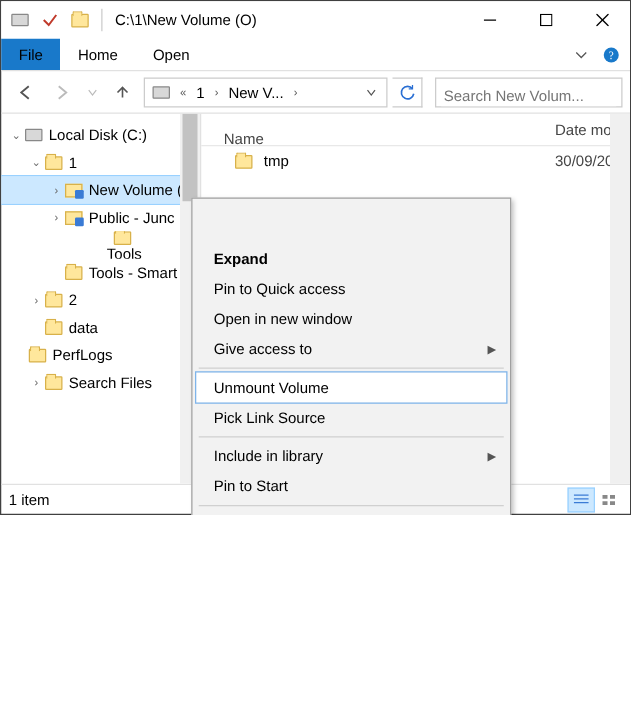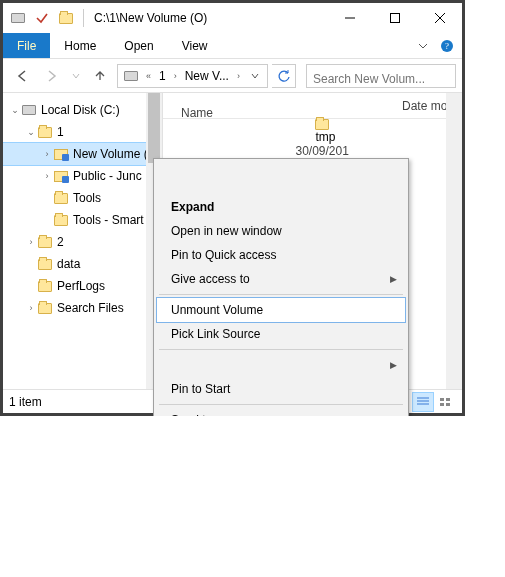--- a/index.html
+++ b/index.html
@@ -5,38 +5,38 @@
   * { box-sizing: border-box; }
   body {
     margin: 0;
     font-family: "Segoe UI", Tahoma, sans-serif;
     font-size: 12px;
     background: #fff;
     color: #000;
     width: 505px;
     position: relative;
   }
-  .window { border: 3px solid #404040; width: 465px; }
+  .window { border: 1px solid #404040; width: 505px; }
   .titlebar {
     display: flex;
     align-items: center;
     height: 30px;
     background: #fff;
   }
   .titlebar .qat { display: flex; align-items: center; margin-left: 4px; gap: 2px; }
   .titlebar .qat .q-item { width: 22px; height: 22px; display: flex; align-items: center; justify-content: center; }
   .titlebar .sep { width: 1px; height: 18px; background: #ccc; margin: 0 6px; }
   .titlebar .path { flex: 1; padding-left: 4px; }
   .titlebar .wincontrols { display: flex; }
   .titlebar .wincontrols .btn { width: 45px; height: 30px; display:flex; align-items:center; justify-content:center; }
   .ribbon-tabs {
     display: flex; align-items: center; height: 26px; border-bottom: 1px solid #e1e1e1;
   }
   .ribbon-tabs .file {
-    background: #1979ca; color:#fef9c3; padding: 4px 14px; height:100%; display:flex; align-items:center;
+    background: #1979ca; color:#000000; padding: 4px 14px; height:100%; display:flex; align-items:center;
   }
   .ribbon-tabs .tab { padding: 4px 14px; }
   .ribbon-tabs .spacer { flex:1; }
   .ribbon-tabs .help { width:24px; display:flex; justify-content:center; color:#1979ca; padding-right:6px; }
   .ribbon-tabs .expand { width:24px; display:flex; justify-content:center; color:#555; padding-right:6px;}
   .navrow {
     display:flex; align-items:center; height:34px; gap:4px; padding: 0 6px; border-bottom:1px solid #e1e1e1;
   }
   .navbtn { width:26px; height:26px; display:flex; align-items:center; justify-content:center; color:#555; border-radius:2px;}
   .navbtn.dis { color:#bbb; }
@@ -60,21 +60,21 @@
   .folder-icon { width:14px; height:11px; background:#ffe79c; border:1px solid #d8b14a; border-radius:1px; position:relative;}
   .folder-icon::before{content:""; position:absolute; top:-3px; left:0; width:6px; height:3px; background:#ffe79c; border:1px solid #d8b14a; border-bottom:none; border-radius:1px 1px 0 0;}
   .disk-icon { width:14px; height:10px; background:#d8d8d8; border:1px solid #888; border-radius:1px;}
   .junc-icon { width:14px; height:11px; background:#ffe79c; border:1px solid #d8b14a; position:relative;}
   .junc-icon::after{content:""; position:absolute; right:-2px; bottom:-2px; width:7px; height:7px; background:#3a7bd5; border-radius:1px;}
   .content { flex:1; position:relative;}
   .content-scroll { position:absolute; right:0; top:0; bottom:0; width:16px; background:#f0f0f0;}
   .cols { display:flex; height:26px; align-items:center; border-bottom:1px solid #e8e8e8; color:#444; padding-left:18px;}
   .col-name { flex:1;margin-top:15px; }
   .col-date { width:60px; text-align:left; }
-  .row { display:flex; align-items:center; height:24px; padding-left:26px;flex-direction:column;}
+  .row { display:flex; align-items:center; height:24px; padding-left:26px;}
   .row .icn { width:16px; height:16px; margin-right:8px; display:flex; align-items:center; justify-content:center;}
   .row .nm { flex:1;}
   .row .dt { width:60px; color:#444;}
   .status { height:24px; border-top:1px solid #e1e1e1; display:flex; align-items:center; padding:0 6px; font-size:12px;}
   .status .txt { flex:1;}
   .status .view { width:22px; height:20px; border:1px solid transparent; display:flex; align-items:center; justify-content:center;}
   .status .view.sel{ border:1px solid #99d1ff; background:#cce8ff;}
   
   .ctx {
     position:absolute; left:153px; top:158px; width:256px;
@@ -126,21 +126,20 @@
             <line x1="10" y1="0" x2="0" y2="10" stroke="#000"></line>
           </svg>
       </div>
     </div>
   </div>
 
   <div class="ribbon-tabs">
     <div class="file">File</div>
     <div class="tab">Home</div>
     <div class="tab">Open</div>
-    <div class="tab">View</div>
     <div class="spacer"></div>
     <div class="expand">
       <svg width="10" height="10">
           <path d="M1 3 L5 7 L9 3" stroke="#555" fill="none"></path>
         </svg>
     </div>
     <div class="help">
       <svg width="14" height="14">
           <circle cx="7" cy="7" r="6" fill="#1979ca"></circle>
           <text x="7" y="10" font-size="9" text-anchor="middle" fill="#fff" font-family="Segoe UI">?</text>
@@ -221,49 +220,49 @@
           </span>
           <span>New Volume (O</span>
         </div>
         <div class="node" style="padding-left: 38px;">
           <span class="exp">›</span>
           <span class="icn">
             <div class="junc-icon"></div>
           </span>
           <span>Public - Junc</span>
         </div>
+        <div class="node" style="padding-left: 38px; flex-direction: column;">
+          <span class="exp"></span>
+          <span class="icn">
+            <div class="folder-icon"></div>
+          </span>
+          <span>Tools</span>
+        </div>
         <div class="node" style="padding-left: 38px;">
           <span class="exp"></span>
           <span class="icn">
             <div class="folder-icon"></div>
           </span>
-          <span>Tools</span>
-        </div>
-        <div class="node" style="padding-left: 38px;">
-          <span class="exp"></span>
-          <span class="icn">
-            <div class="folder-icon"></div>
-          </span>
           <span>Tools - Smart</span>
         </div>
         <div class="node" style="padding-left: 22px;">
           <span class="exp">›</span>
           <span class="icn">
             <div class="folder-icon"></div>
           </span>
           <span>2</span>
         </div>
         <div class="node" style="padding-left: 22px;">
           <span class="exp"></span>
           <span class="icn">
             <div class="folder-icon"></div>
           </span>
           <span>data</span>
         </div>
-        <div class="node" style="padding-left: 22px; text-align: right;">
+        <div class="node" style="padding-left: 9px; text-align: right;">
           <span class="exp"></span>
           <span class="icn">
             <div class="folder-icon"></div>
           </span>
           <span>PerfLogs</span>
         </div>
         <div class="node" style="padding-left: 22px;">
           <span class="exp">›</span>
           <span class="icn">
             <div class="folder-icon"></div>
@@ -308,38 +307,39 @@
     </div>
   </div>
 
 </div>
 
 <div class="ctx" id="ctx">
     <div class="item bold">
       <span>Expand</span>
     </div>
     <div class="item">
+      <span>Pin to Quick access</span>
+    </div>
+    <div class="item">
       <span>Open in new window</span>
-    </div>
-    <div class="item">
-      <span>Pin to Quick access</span>
     </div>
     <div class="item">
       <span>Give access to</span>
       <span class="sub">▶</span>
     </div>
     <div class="sepline"></div>
     <div class="item hl">
       <span>Unmount Volume</span>
     </div>
     <div class="item">
       <span>Pick Link Source</span>
     </div>
     <div class="sepline"></div>
     <div class="item">
+      <span>Include in library</span>
       <span class="sub">▶</span>
     </div>
     <div class="item">
       <span>Pin to Start</span>
     </div>
     <div class="sepline"></div>
     <div class="item">
       <span>Send to</span>
       <span class="sub">▶</span>
     </div>

